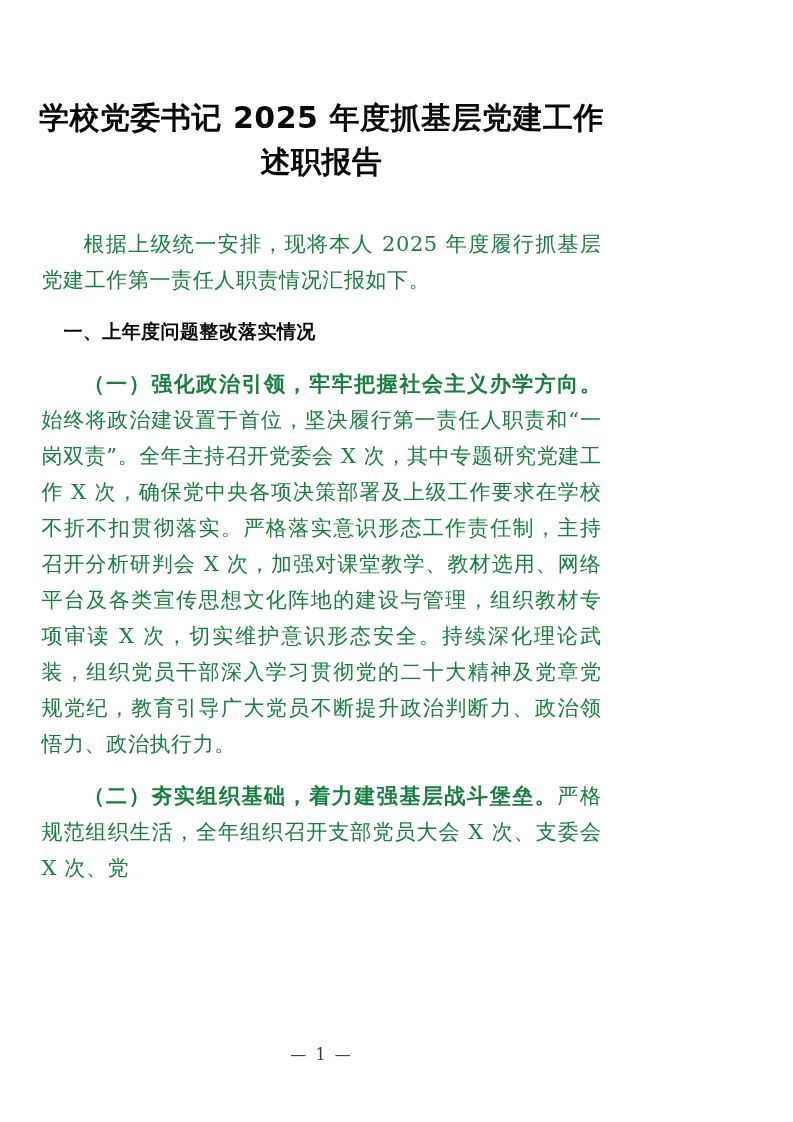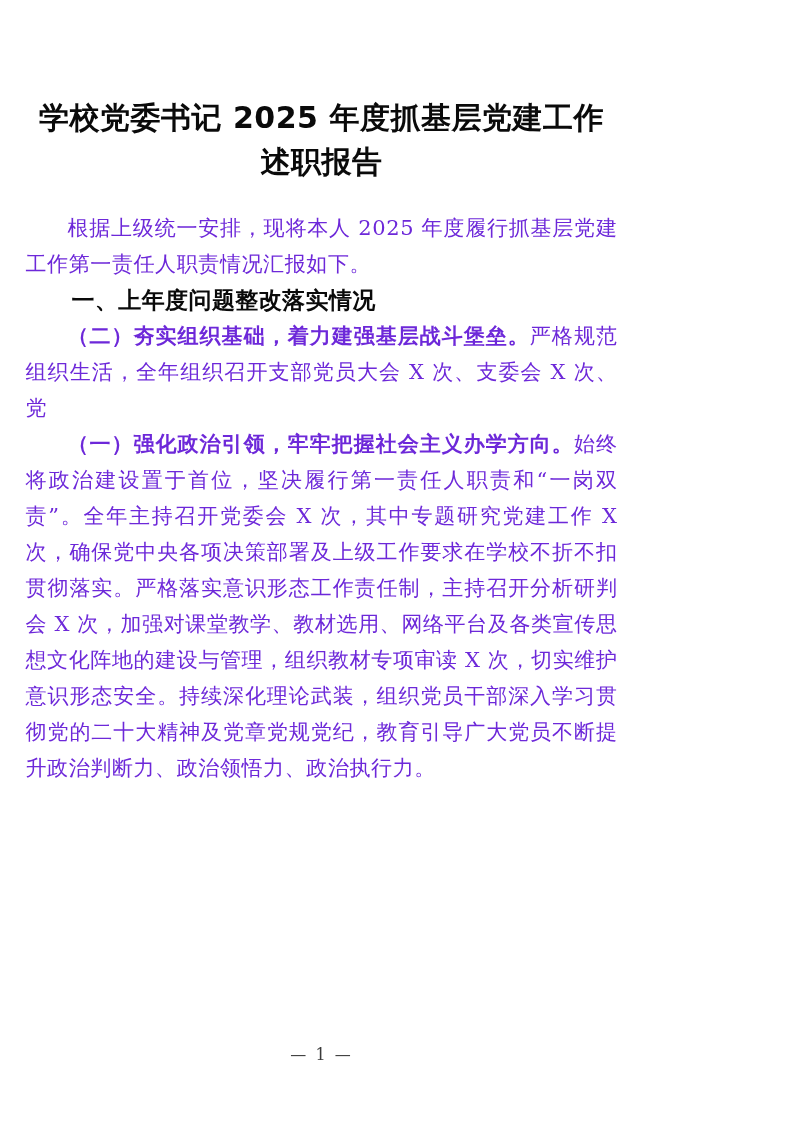--- a/index.html
+++ b/index.html
@@ -52,30 +52,30 @@
   }
 
   
   .para {
     font-family: "DejaVu Serif", "Liberation Serif", serif;
     font-size: 21px;
     line-height: 36px;
     text-align: justify;
     text-justify: inter-ideograph;
     text-indent: 2em;
-    margin: 0;
-    color: #6d28d9;
+    margin: 16px;
+    color: #15803d;
     letter-spacing: 0.6px;
   }
 
   
   .section-heading {
     font-family: Liberation Sans, sans-serif;
     font-weight: bold;
-    font-size: 23px;
+    font-size: 19px;
     line-height: 36px;
     text-indent: 2em;
     margin: 0;
     color: #0a0a0a;
     letter-spacing: 0.4px;
   }
 
   
   .lead {
     font-weight: bold;
@@ -108,21 +108,21 @@
   </h1>
 
   <div class="content">
 
     <p class="para">根据上级统一安排，现将本人 2025 年度履行抓基层党建工作第一责任人职责情况汇报如下。</p>
 
     <p class="section-heading">一、上年度问题整改落实情况</p>
 
 
 
+    <p class="para"><span class="lead">（一）强化政治引领，牢牢把握社会主义办学方向。</span><span>始终将政治建设置于首位，坚决履行第一责任人职责和“一岗双责”。全年主持召开党委会 X 次，其中专题研究党建工作 X 次，确保党中央各项决策部署及上级工作要求在学校不折不扣贯彻落实。严格落实意识形态工作责任制，主持召开分析研判会 X 次，加强对课堂教学、教材选用、网络平台及各类宣传思想文化阵地的建设与管理，组织教材专项审读 X 次，切实维护意识形态安全。持续深化理论武装，组织党员干部深入学习贯彻党的二十大精神及党章党规党纪，教育引导广大党员不断提升政治判断力、政治领悟力、政治执行力。</span></p>
+
     <p class="para"><span class="lead">（二）夯实组织基础，着力建强基层战斗堡垒。</span><span>严格规范组织生活，全年组织召开支部党员大会 X 次、支委会 X 次、党</span></p>
-
-    <p class="para"><span class="lead">（一）强化政治引领，牢牢把握社会主义办学方向。</span><span>始终将政治建设置于首位，坚决履行第一责任人职责和“一岗双责”。全年主持召开党委会 X 次，其中专题研究党建工作 X 次，确保党中央各项决策部署及上级工作要求在学校不折不扣贯彻落实。严格落实意识形态工作责任制，主持召开分析研判会 X 次，加强对课堂教学、教材选用、网络平台及各类宣传思想文化阵地的建设与管理，组织教材专项审读 X 次，切实维护意识形态安全。持续深化理论武装，组织党员干部深入学习贯彻党的二十大精神及党章党规党纪，教育引导广大党员不断提升政治判断力、政治领悟力、政治执行力。</span></p>
 
   </div>
 
   <div class="page-footer">— 1 —</div>
 
 </div>
 
 </body></html>

